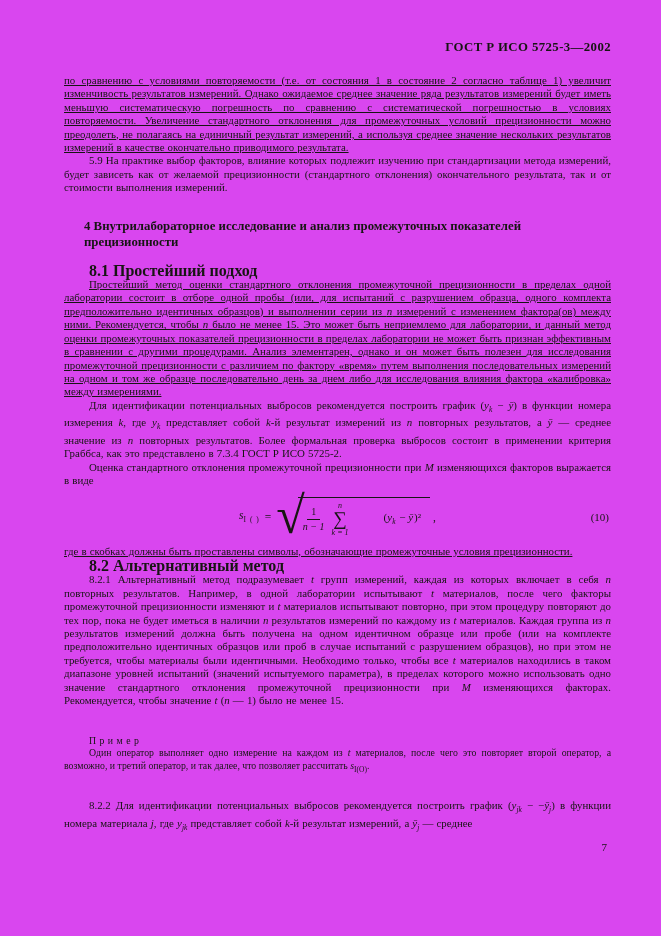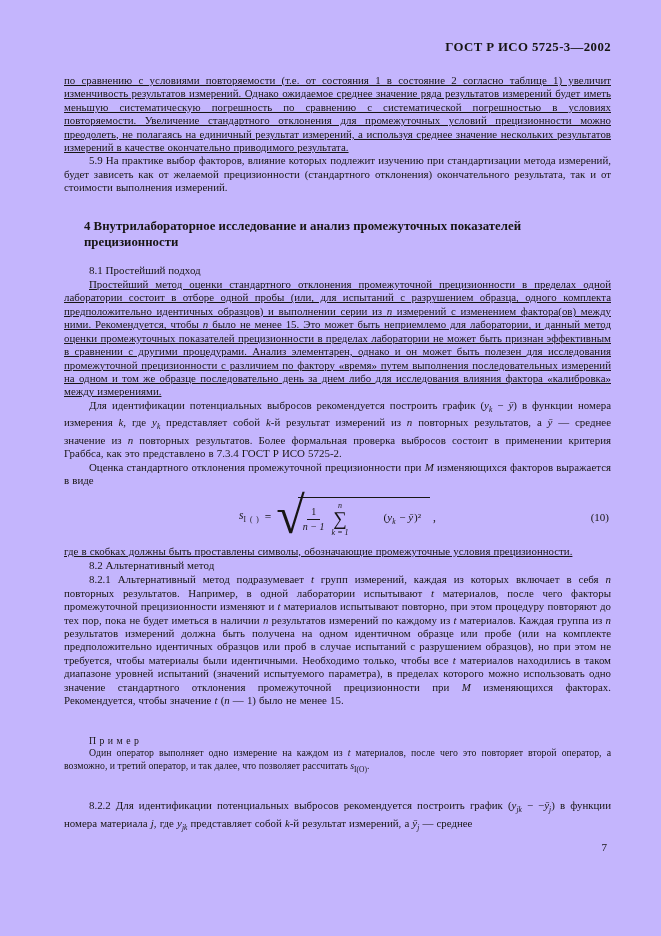--- a/index.html
+++ b/index.html
@@ -1,38 +1,38 @@
 <!DOCTYPE html>
 <html><head>
 <meta charset="utf-8">
 <style>
   * { margin:0; padding:0; box-sizing:border-box; }
   html,body { width:661px; height:936px; background:#f2f2f0; }
   body { font-family:"Liberation Serif","DejaVu Serif",serif; color:#171513; }
   .page {
-    width:661px; height:936px; background:#c4b5fd; position:relative;
+    width:661px; height:936px; background:#d946ef; position:relative;
     padding:40px 50px 0 64px;
   }
   .running-header {
     text-align:right; font-weight:bold; font-size:12.8px; letter-spacing:0.4px;
     margin-bottom:19px;
   }
   .para {
     font-size:10.9px; line-height:13.4px; text-align:justify;
     word-spacing:0.4px;
   }
   .indent { text-indent:25px; }
   .noindent { text-indent:0;text-decoration:underline; }
   .h8 {
     font-size:12.8px; line-height:16.5px; font-weight:bold;
     padding-left:20px; padding-right:40px;
     margin-top:23px; margin-bottom:13px; text-align:left;
   }
   .hsub {
-    font-size:11px; line-height:13.4px; font-weight:normal;
+    font-size:16px; line-height:13.4px; font-weight:bold;
     text-indent:25px; margin-top:1px; margin-bottom:1px;
   }
   
   .eq-row {
     display:grid; grid-template-columns:1fr auto 1fr; align-items:center;
     margin:9px 0 7px;
   }
   .eq-spacer { }
   .formula {
     display:inline-flex; align-items:center; font-size:11.5px; white-space:nowrap;

